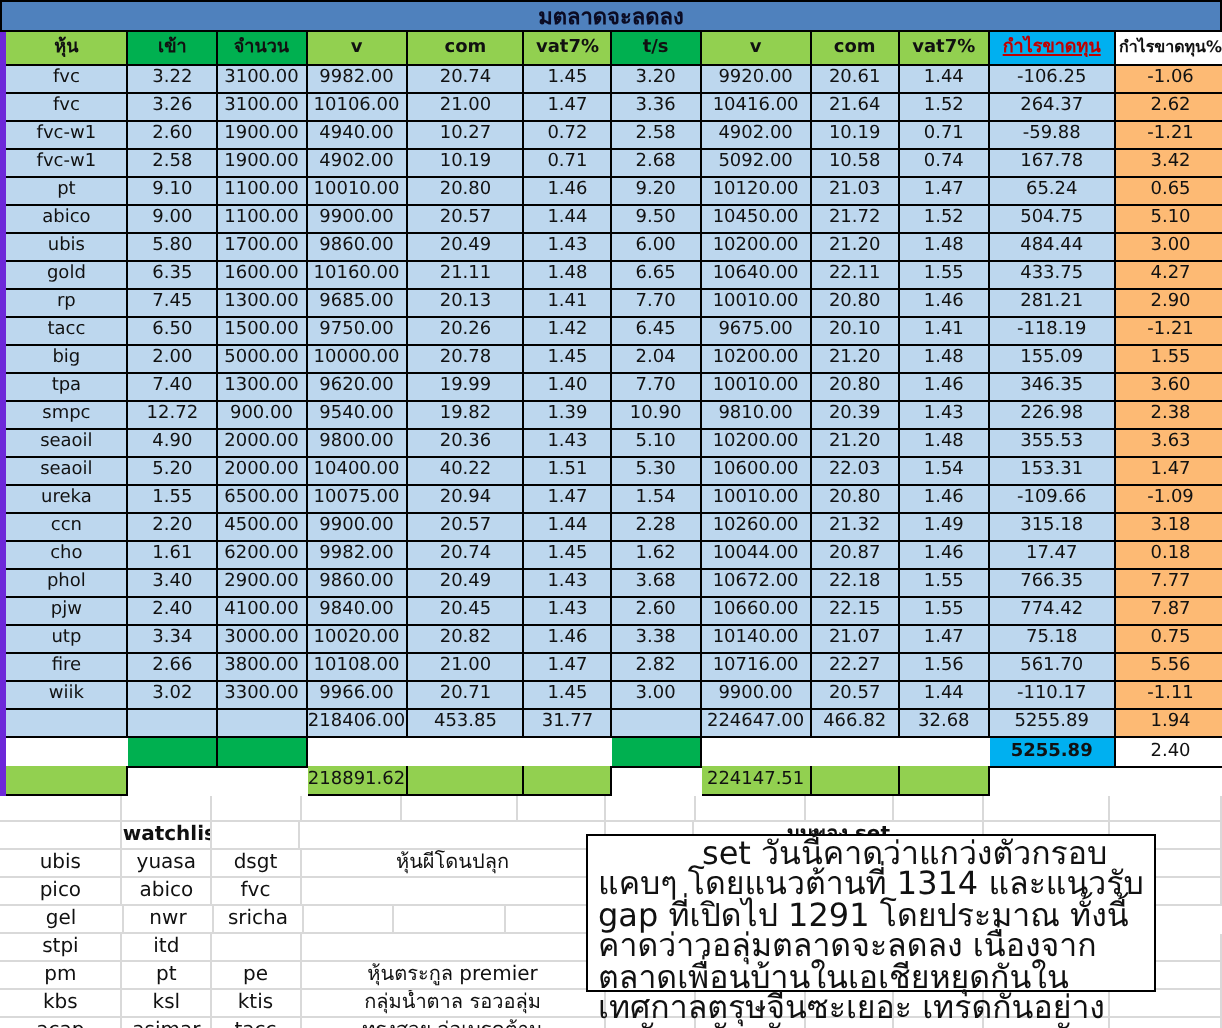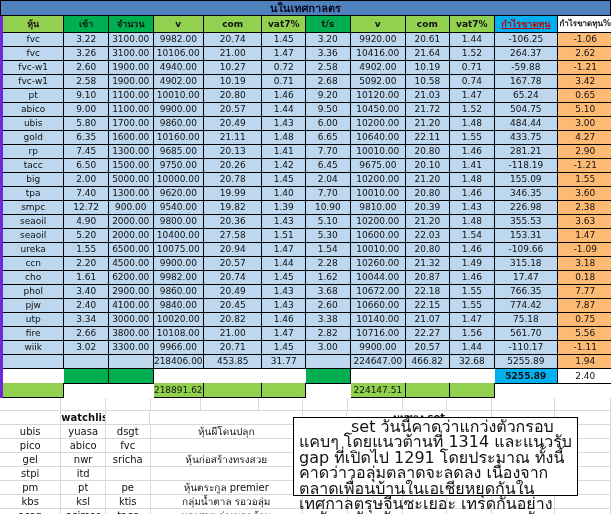--- a/index.html
+++ b/index.html
@@ -42,21 +42,21 @@
   
   .note-box{position:absolute;left:293px;top:417px;width:285px;height:79px;background:#fff;
             border:1px solid #000;box-sizing:border-box;padding:1px 5px;z-index:5;}
   .note-text{font-size:16px;line-height:15.4px;text-indent:52px;text-align:left;color:#111;}
 </style>
 </head>
 <body>
 
 <div class="sheet">
 
-  <div class="title-bar">นในเทศกาลตร</div>
+  <div class="title-bar">มตลาดจะลดลง</div>
 
   <div class="ttable">
     <div class="trow hrow">
         <div class="cell c0 hdr-light">หุ้น</div>
         <div class="cell c1 hdr-dark">เข้า</div>
         <div class="cell c2 hdr-dark">จำนวน</div>
         <div class="cell c3 hdr-light">v</div>
         <div class="cell c4 hdr-light">com</div>
         <div class="cell c5 hdr-light">vat7%</div>
         <div class="cell c6 hdr-dark">t/s</div>
@@ -261,21 +261,21 @@
           <div class="cell c8 col-blue">21.20</div>
           <div class="cell c9 col-blue">1.48</div>
           <div class="cell c10 col-blue">355.53</div>
           <div class="cell c11 col-pct">3.63</div>
         </div>
         <div class="trow">
           <div class="cell c0 col-blue">seaoil</div>
           <div class="cell c1 col-blue">5.20</div>
           <div class="cell c2 col-blue">2000.00</div>
           <div class="cell c3 col-blue">10400.00</div>
-          <div class="cell c4 col-blue">27.58</div>
+          <div class="cell c4 col-blue">40.22</div>
           <div class="cell c5 col-blue">1.51</div>
           <div class="cell c6 col-blue">5.30</div>
           <div class="cell c7 col-blue">10600.00</div>
           <div class="cell c8 col-blue">22.03</div>
           <div class="cell c9 col-blue">1.54</div>
           <div class="cell c10 col-blue">153.31</div>
           <div class="cell c11 col-pct">1.47</div>
         </div>
         <div class="trow">
           <div class="cell c0 col-blue">ureka</div>
@@ -467,21 +467,20 @@
           <div class="wcell c7"></div>
           <div class="wcell c8"></div>
           <div class="wcell c9"></div>
           <div class="wcell c10"></div>
           <div class="wcell c11"></div>
         </div>
         <div class="wrow">
           <div class="wcell c0">gel</div>
           <div class="wcell c1">nwr</div>
           <div class="wcell c2">sricha</div>
-          <div class="wcell wmerge">หุ้นก่อสร้างทรงสวย</div>
           <div class="wcell c6"></div>
           <div class="wcell c7"></div>
           <div class="wcell c8"></div>
           <div class="wcell c9"></div>
           <div class="wcell c10"></div>
           <div class="wcell c11"></div>
         </div>
         <div class="wrow">
           <div class="wcell c0">stpi</div>
           <div class="wcell c1">itd</div>

